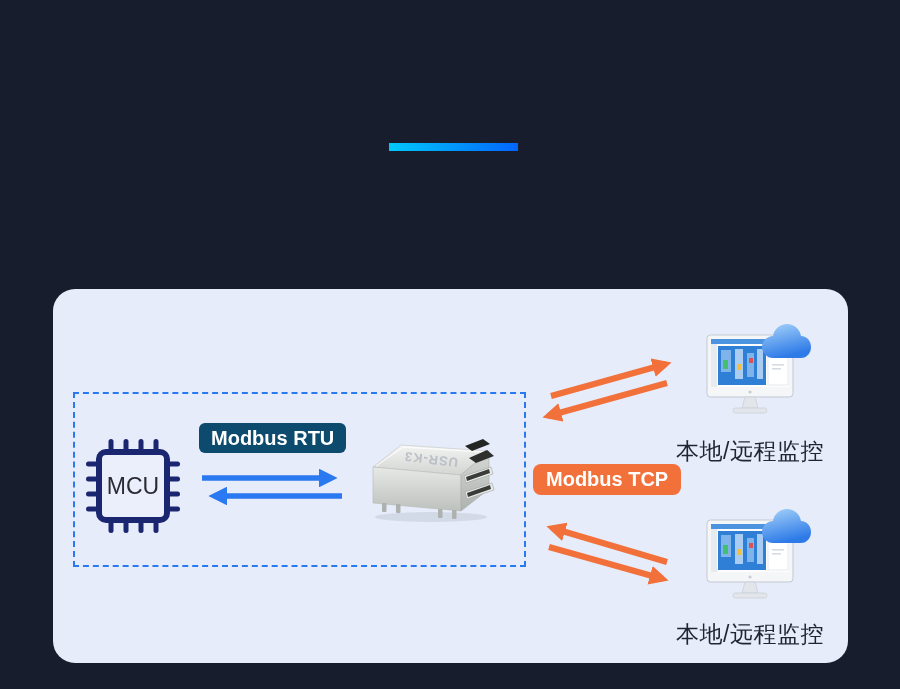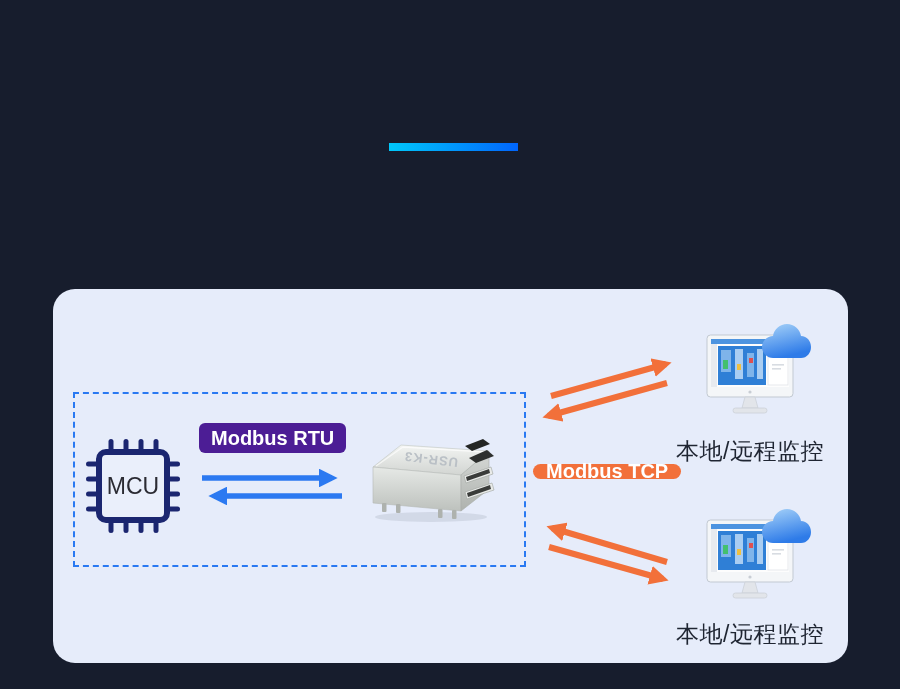--- a/index.html
+++ b/index.html
@@ -13,22 +13,22 @@
     background:#E6ECFA; border-radius:22px; }
 
   .dashed-zone { position:absolute; left:73px; top:392px; width:453px; height:175px;
     border:2px dashed #2979F2; }
 
   .mcu-icon { position:absolute; left:83px; top:436px; width:100px; height:100px; }
 
   .badge { position:absolute; display:flex; align-items:center; justify-content:center;
     color:#FFFFFF; font-weight:bold; white-space:nowrap; }
   .badge-rtu { left:199px; top:423px; height:30px; padding:0 12px; font-size:20px;
-    background:#4c1d95; border-radius:6px; }
-  .badge-tcp { left:533px; top:464px; height:15px; padding:0 13px; font-size:20px;
+    background:#0c4a6e; border-radius:6px; }
+  .badge-tcp { left:533px; top:464px; height:31px; padding:0 13px; font-size:20px;
     background:#F2703A; border-radius:8px; }
 
   .blue-arrows   { position:absolute; left:198px; top:468px; width:152px; height:40px; }
   .orange-arrows-top    { position:absolute; left:478px; top:350px; width:215px; height:85px; }
   .orange-arrows-bottom { position:absolute; left:478px; top:508px; width:215px; height:85px; }
 
   .device { position:absolute; left:365px; top:433px; width:140px; height:92px; }
 
   .monitor { position:absolute; width:120px; height:100px; }
 

